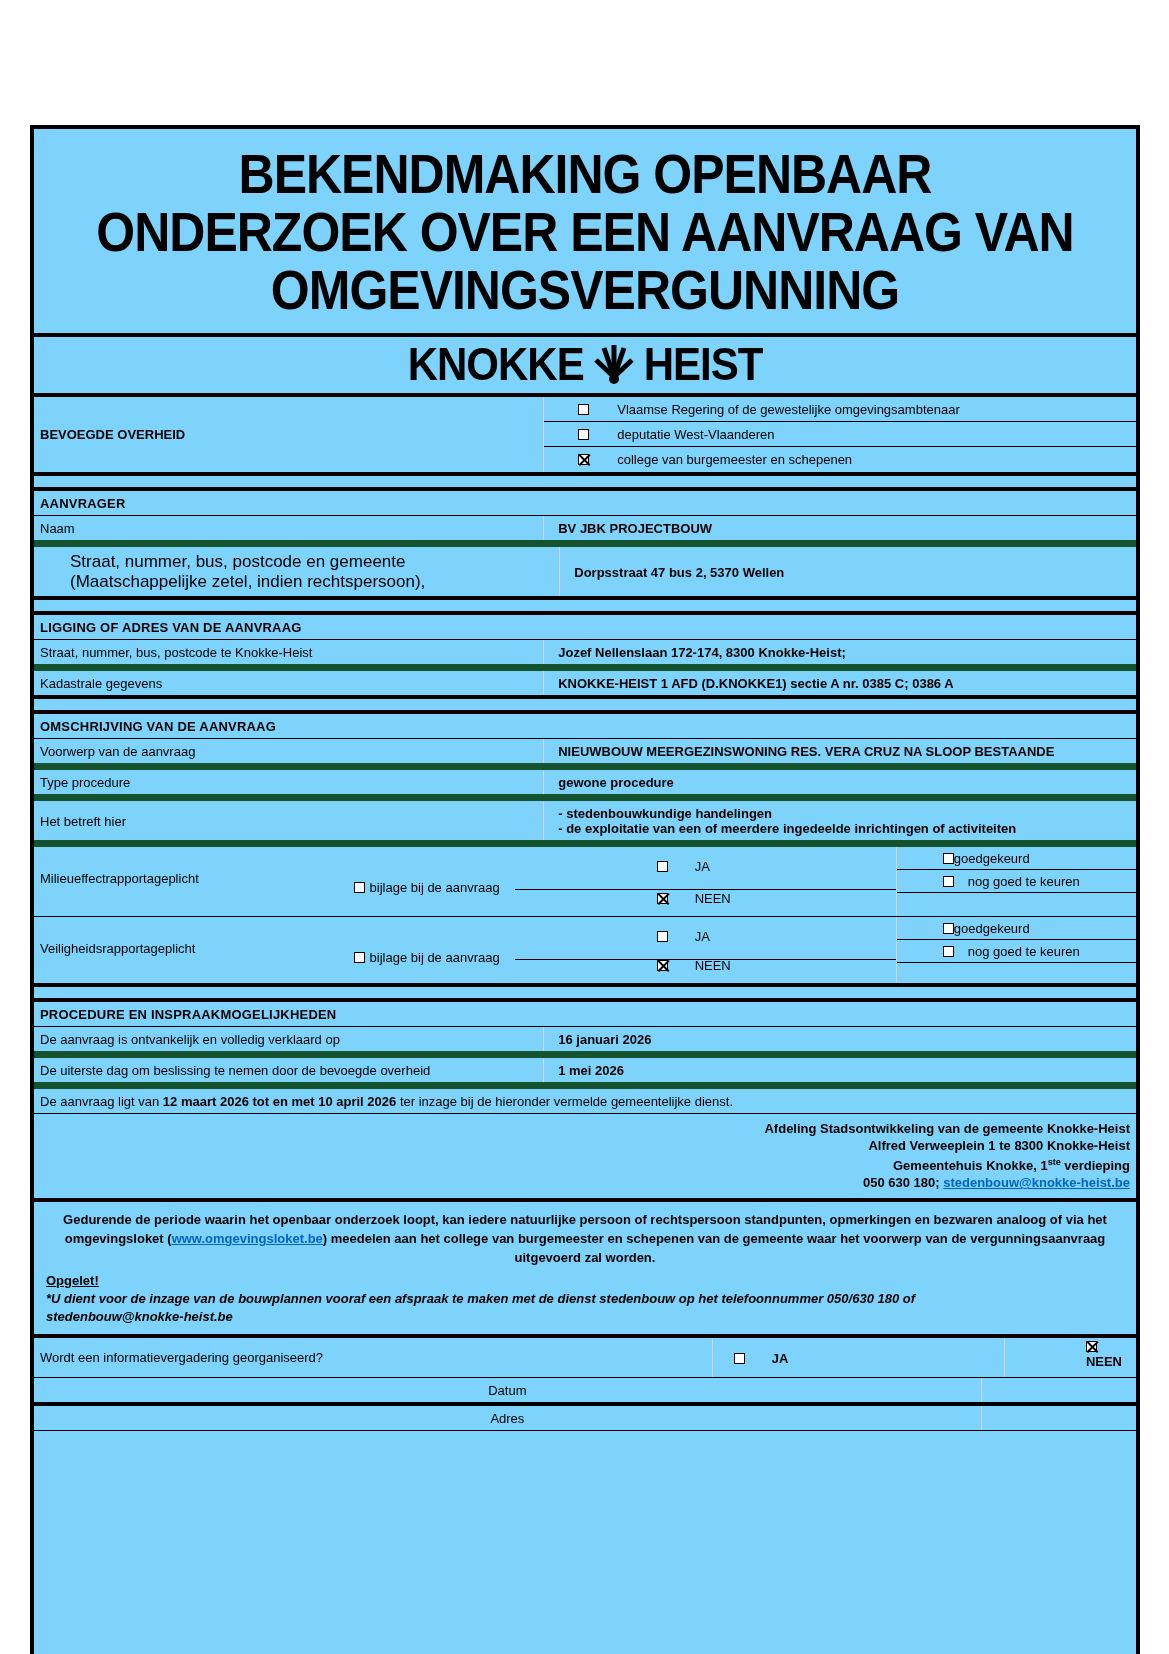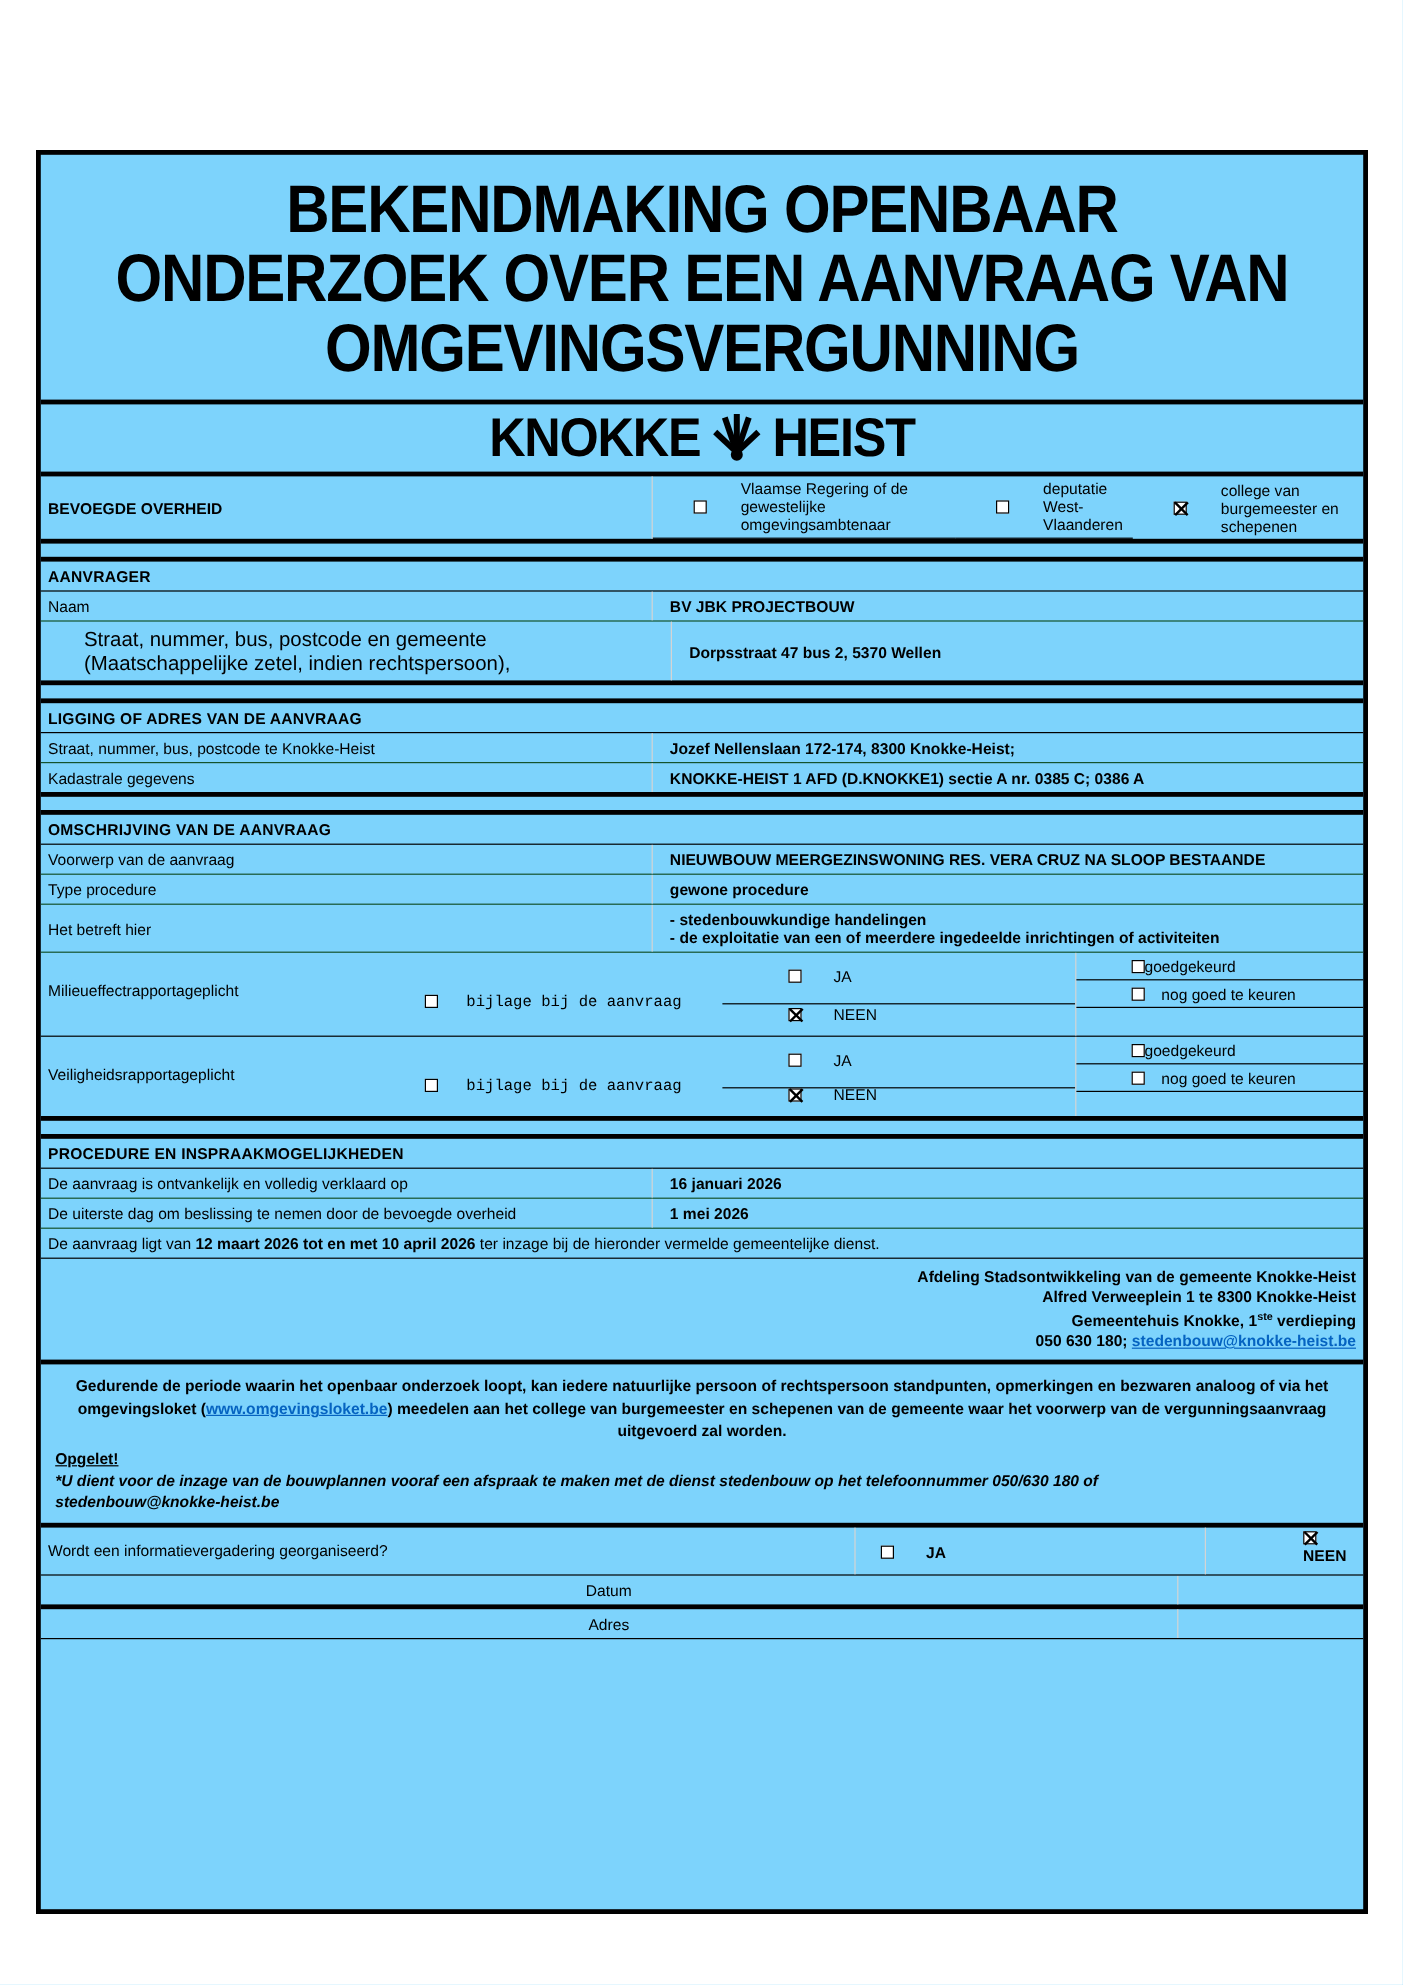--- a/index.html
+++ b/index.html
@@ -20,44 +20,44 @@
     letter-spacing:-1px; transform:scaleY(1.12); transform-origin:center;
   }
   .logo-row {
     height:60px; display:flex; align-items:center; justify-content:center;
     border-bottom:4px solid #000; gap:6px;
   }
   .logo-text { font-weight:700; font-size:42px; letter-spacing:-1px; transform:scaleY(1.08); }
   .logo-glyph { width:44px; height:42px; margin:0 2px; }
   
   .sechead { font-weight:700; padding:5px 6px 4px; border-bottom:1px solid #000; letter-spacing:.2px; }
-  .row { display:flex; border-bottom:1px solid #14532d; }
+  .row { display:flex; border-bottom:7px solid #14532d; }
   .row:last-of-type {}
   .lcell { width:46.3%; padding:5px 8px 4px 6px; border-right:1px solid var(--faint); }
   .rcell { width:53.7%; padding:5px 8px 4px 14px; font-weight:700; }
   .thick { border-bottom:4px solid #000 !important; }
   .sep { height:15px; border-bottom:4px solid #000; }
   .sub { font-size:17px;margin-left:30px; }
   
   .bev { display:flex; border-bottom:4px solid #000; }
   .bev-left { width:46.3%; display:flex; align-items:center; padding:4px 6px; font-weight:700; border-right:1px solid var(--faint); }
-  .bev-right { width:53.7%; display:flex; }
+  .bev-right { width:53.7%; display:flex; flex-direction:column; }
   .opt { display:flex; align-items:center; gap:28px; padding:3px 4px 3px 34px; min-height:25px; border-bottom:1px solid #000; }
   .opt:last-child { border-bottom:none; }
   
   .cb { position:relative; display:inline-block; width:11px; height:11px; border:1.5px solid #000; background:#fff; flex:none; }
   .cb.checked::before, .cb.checked::after {
     content:""; position:absolute; left:-2px; top:4px; width:15px; height:1.7px; background:#000;
   }
   .cb.checked::before { transform:rotate(45deg); }
   .cb.checked::after  { transform:rotate(-45deg); }
   
   .raprow { position:relative; height:70px; border-bottom:1px solid #000; }
   .raplabel { position:absolute; left:6px; top:24px; }
-  .bijlage { position:absolute; left:29%; right:21.8%; top:33px; display:flex; align-items:center; gap:24px;font-family:Liberation Mono, monospace; }
+  .bijlage { position:absolute; left:29%; right:21.8%; top:33px; display:flex; align-items:center; gap:5px; }
   .bijlage .fill { flex:1; margin-left:10px; border-bottom:1.4px solid #000; height:10px; align-self:flex-start; }
   .janee { position:absolute; left:56.5%; display:flex; align-items:center; gap:27px; }
   .janee.ja { top:12px; } .janee.neen { bottom:10px; }
   .rap-right { position:absolute; left:78.2%; right:0; top:0; bottom:0; border-left:1px solid var(--faint); display:flex; flex-direction:column; }
   .rap-opt { height:23px; display:flex; align-items:center; padding-left:46px; border-bottom:1.4px solid #000; }
   .rap-opt:nth-child(2) { gap:14px; }
   
   .centerrow { text-align:left; padding:5px 6px 4px; border-bottom:1px solid #000; }
   .dienst { text-align:right; font-weight:700; padding:6px 6px 7px; line-height:17px; border-bottom:4px solid #000; }
   a, .link { color:var(--link); text-decoration:underline; font-weight:700; cursor:pointer; }

